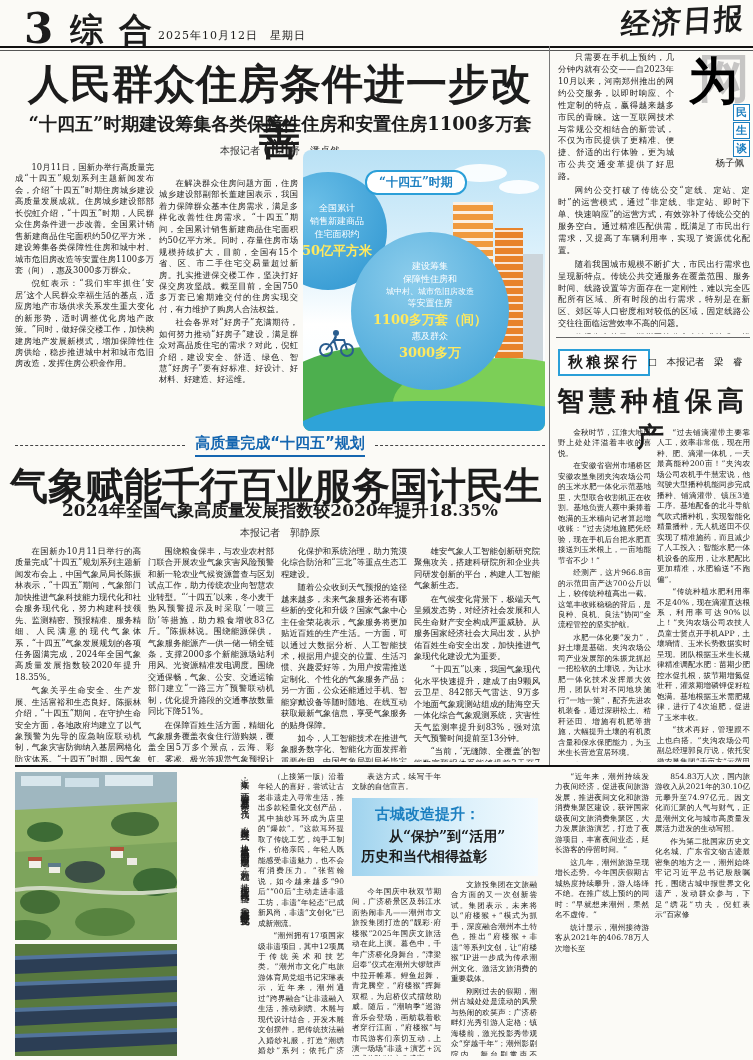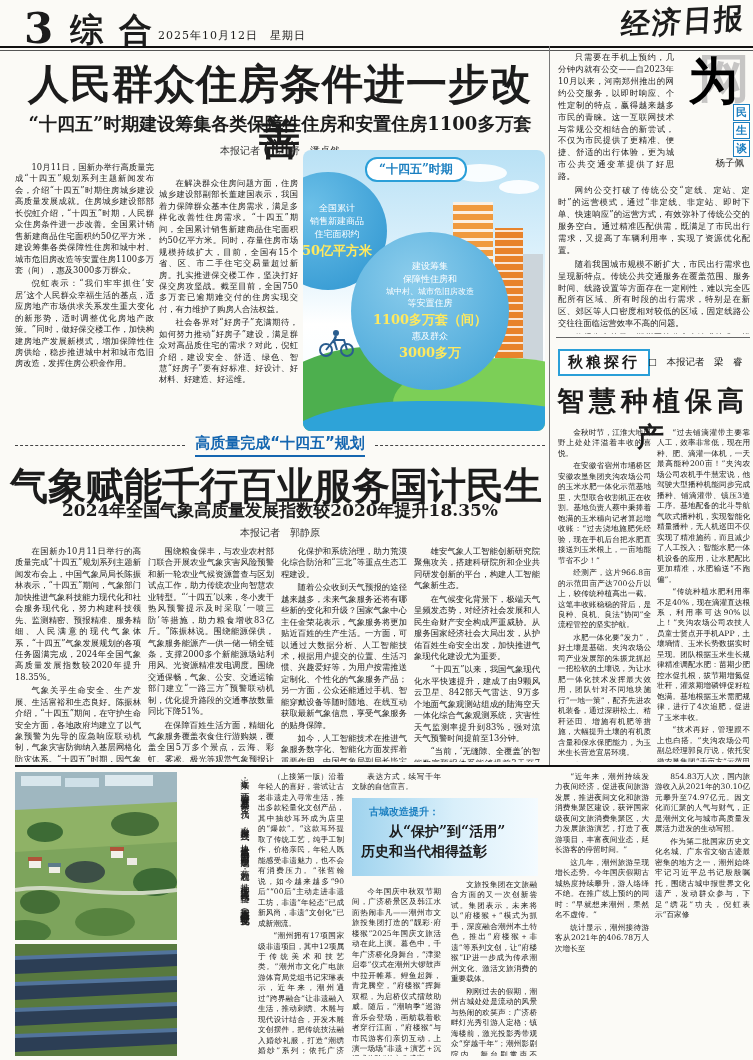--- a/index.html
+++ b/index.html
@@ -20,21 +20,21 @@
          font-size:18px;font-weight:700;}
   .h-by{position:absolute;left:15px;top:144px;width:530px;text-align:center;font-size:10px;color:#333;}
   .col{position:absolute;overflow:hidden;font-size:8.3px;line-height:1.38;text-align:justify;}
   .col p,.para{margin:0 0 2px 0;text-indent:2em;}
   .hcol1{left:15px;top:162px;width:139px;height:270px;}
   .hcol2{left:159px;top:178px;width:139px;height:270px;}
   
   .info{position:absolute;left:303px;top:150px;width:242px;height:281px;border-radius:8px;
         overflow:hidden;background:linear-gradient(180deg,#b9e1f5 0%,#dff2fc 40%,#ffffff 62%,#f2fbff 100%);}
   .cloud{position:absolute;background:#fff;border-radius:50%;opacity:.9;}
-  .badge{position:absolute;left:62px;top:7px;padding:2px 12px;background:#fff;border:2px solid #2b9fd8;
+  .badge{position:absolute;left:62px;top:20px;padding:2px 12px;background:#fff;border:2px solid #2b9fd8;
          border-radius:12px;color:#1b7fc0;font-weight:900;font-size:12px;z-index:6;}
   .bub{position:absolute;border-radius:50%;color:#fff;text-align:center;z-index:5;
        display:flex;flex-direction:column;justify-content:center;}
   .bub1{left:-34px;top:22px;width:118px;height:118px;
         background:radial-gradient(circle at 35% 30%,#6cc0e8,#2b93cf);padding-left:18px;box-sizing:border-box;}
   .bub2{left:48px;top:82px;width:158px;height:158px;
         background:radial-gradient(circle at 40% 30%,#8ccdec,#3ba0d6);}
   .bl{font-size:9px;line-height:1.45;}
   .bl-s{font-size:8px;line-height:1.4;}
   .bl-y{font-size:13px;font-weight:900;color:#ffe95e;line-height:1.5;}
@@ -87,21 +87,21 @@
   .ph1{top:772px;height:168px;} .ph2{top:944px;height:112px;}
   .caption{position:absolute;left:182px;top:772px;width:72px;height:284px;
            writing-mode:vertical-rl;font-size:9px;line-height:2.0;letter-spacing:1px;text-align:justify;}
   .credit{font-weight:700;}
   .bcol{top:772px;height:284px;width:86px;font-size:7.6px;}
   .bc1{left:258px;} .bc2{left:352px;width:89px;} .bc3{left:451px;width:86px;}
   .bc4{left:555px;width:94px;} .bc5{left:655px;width:95px;}
   .gc-box{position:absolute;left:352px;top:798px;width:186px;height:78px;z-index:6;
           background:linear-gradient(90deg,#9fd3ee 0%,#d9effa 55%,#f4fbff 100%);
           padding:7px 9px;box-sizing:border-box;}
-  .gc-label{color:#1b7fc0;font-weight:900;font-size:10px;margin:0 0 3px 8px;}
+  .gc-label{color:#1b7fc0;font-weight:900;font-size:15px;margin:0 0 3px 14px;}
   .gc-title{font-size:14px;font-weight:900;line-height:1.4;margin:0;text-indent:2em;}
   .pre-line{margin:0 0 4px 0;text-indent:0;}
   .after-box-c2{margin-top:94px;} .after-box-c3{margin-top:108px;}
   svg{display:block;}
 </style>
 </head>
 <body>
 
 <div class="page">
 

